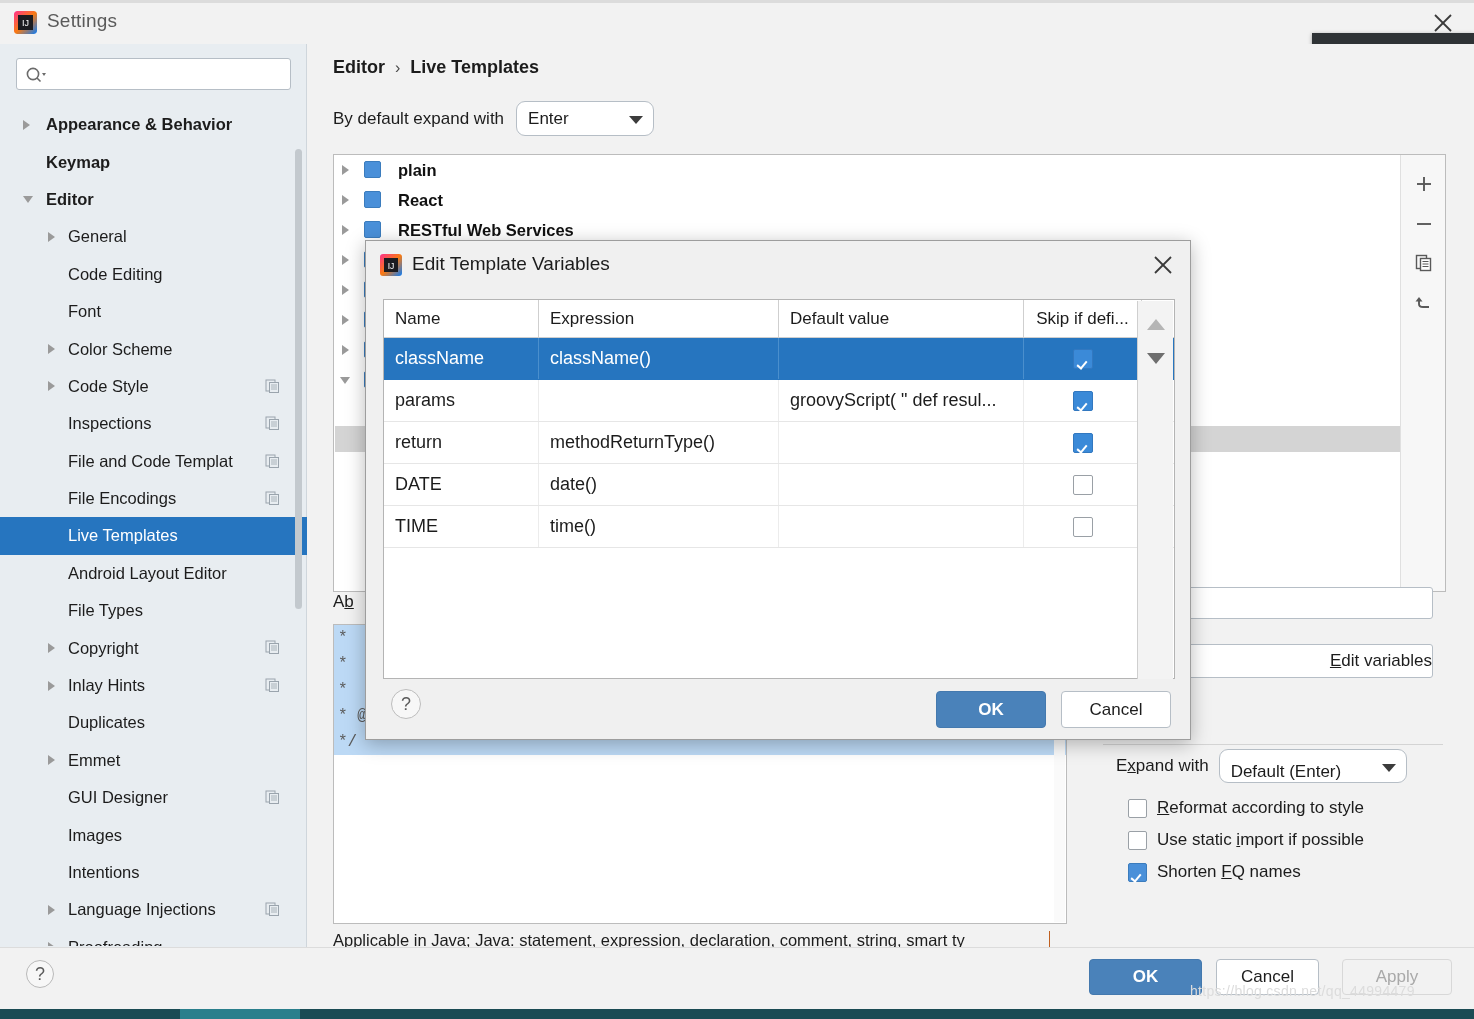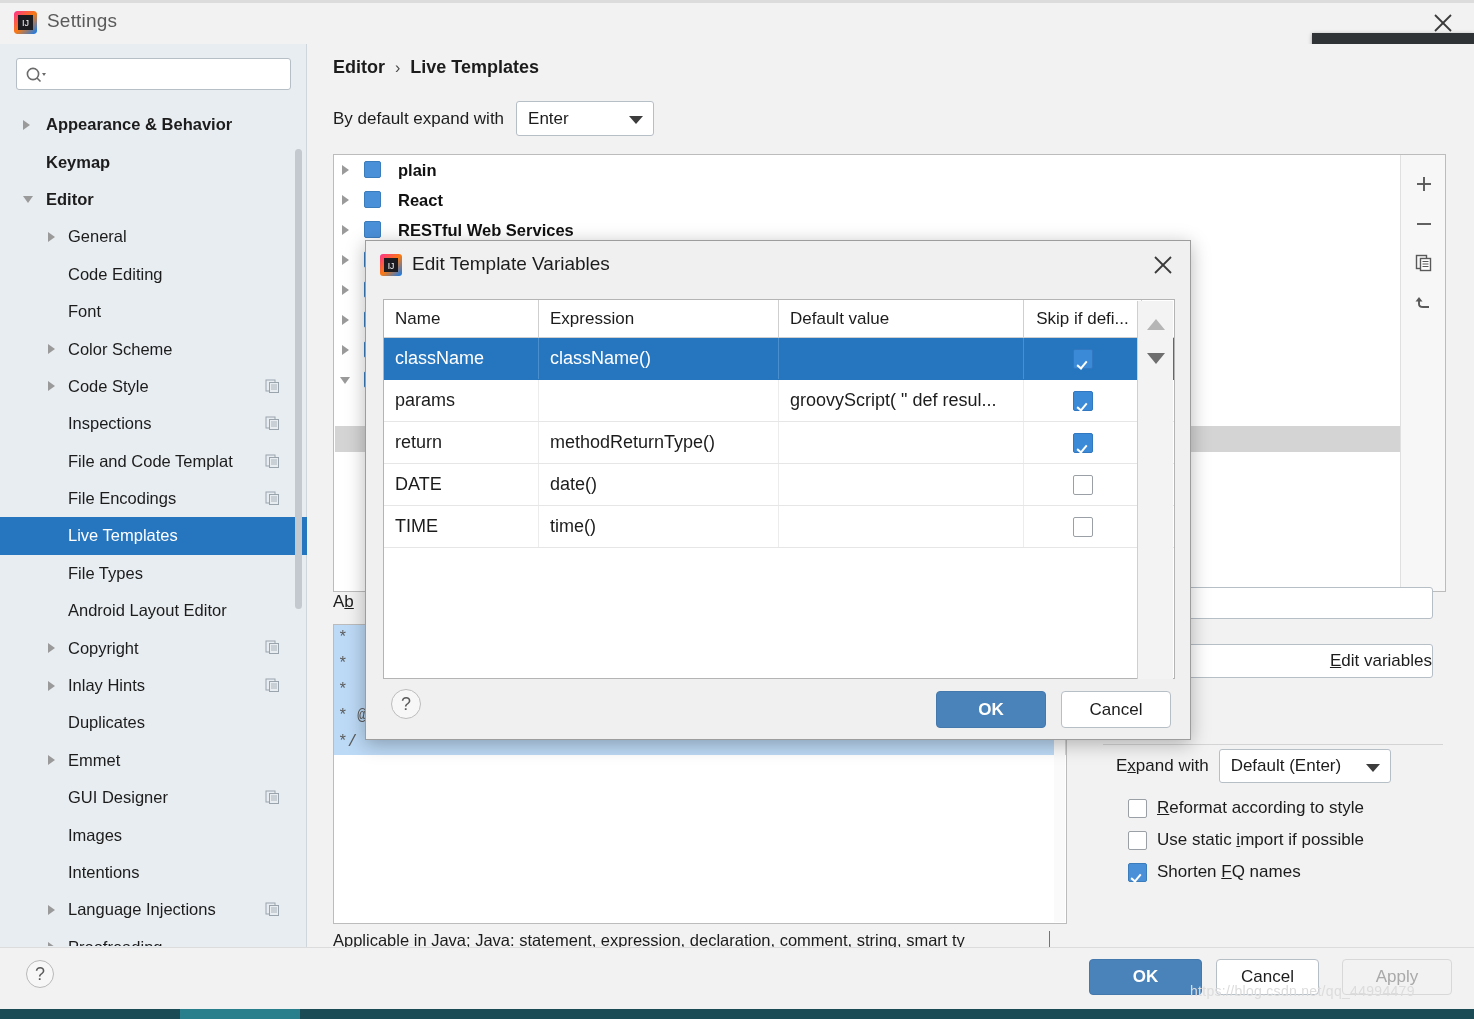--- a/index.html
+++ b/index.html
@@ -102,21 +102,21 @@
   }
   .crumb-sep { font-weight: normal; color: #4a4a4a; font-size: 16px; }
 
   .expandrow {
     position: absolute; left: 25px; top: 57px;
     display: flex; align-items: center; gap: 12px;
   }
   .expandrow .lbl { font-size: 17px; color: #1c1c1c; }
   .combo {
     position: relative; height: 35px;
-    background: #ffffff; border: 1px solid #b6bec6; border-radius: 3px;
+    background: #ffffff; border: 1px solid #b6bec6; border-radius: 9px;
     display: flex; align-items: center; padding: 0 34px 0 11px;
     font-size: 17px; color: #1c1c1c; cursor: pointer;
   }
   .combo .caret {
     position: absolute; right: 10px; top: 14px;
     width: 0; height: 0;
     border-left: 7px solid transparent; border-right: 7px solid transparent;
     border-top: 8px solid #3c3c3c;
   }
 
@@ -437,24 +437,24 @@
               <rect x="4.5" y="3.5" width="9" height="10" fill="#e8edf1" stroke="#9aa4ad" stroke-width="1"></rect>
               <line x1="6" y1="6" x2="12" y2="6" stroke="#9aa4ad" stroke-width=".8"></line>
               <line x1="6" y1="8" x2="12" y2="8" stroke="#9aa4ad" stroke-width=".8"></line>
               <line x1="6" y1="10" x2="12" y2="10" stroke="#9aa4ad" stroke-width=".8"></line>
             </svg></span>
         </div>
         <div class="tnode l1 sel">
           <span>Live Templates</span>
         </div>
         <div class="tnode l1">
+          <span>Android Layout Editor</span>
+        </div>
+        <div class="tnode l1">
           <span>File Types</span>
-        </div>
-        <div class="tnode l1">
-          <span>Android Layout Editor</span>
         </div>
         <div class="tnode l1">
           <span class="arrow arrow-right"></span>
           <span>Copyright</span>
           <span class="copy-badge"><svg width="15" height="15" viewBox="0 0 15 15">
               <rect x="1" y="1" width="9" height="11" fill="none" stroke="#9aa4ad" stroke-width="1"></rect>
               <rect x="4.5" y="3.5" width="9" height="10" fill="#e8edf1" stroke="#9aa4ad" stroke-width="1"></rect>
               <line x1="6" y1="6" x2="12" y2="6" stroke="#9aa4ad" stroke-width=".8"></line>
               <line x1="6" y1="8" x2="12" y2="8" stroke="#9aa4ad" stroke-width=".8"></line>
               <line x1="6" y1="10" x2="12" y2="10" stroke="#9aa4ad" stroke-width=".8"></line>
@@ -628,21 +628,21 @@
     <div class="caretbar"></div>
 
     <div class="field" style="top:543px;"></div>
     <div class="btn" style="left:795px; top:600px; width:330px; height:34px;justify-content:flex-end;">
       <span><u>E</u>dit variables</span>
     </div>
     <div class="hr"></div>
 
     <div class="optrow" style="left:808px; top:705px;">
       <span>E<u>x</u>pand with</span>
-      <div class="combo" style="width:172px; height:34px;">
+      <div class="combo" style="width:188px; height:34px;align-items:flex-end;">
         <span>Default (Enter)</span>
         <span class="caret"></span>
       </div>
     </div>
 
     <div class="optrow" style="left:820px; top:754px;">
       <span class="chk"></span>
       <span><u>R</u>eformat according to style</span>
     </div>
     <div class="optrow" style="left:820px; top:786px;">

